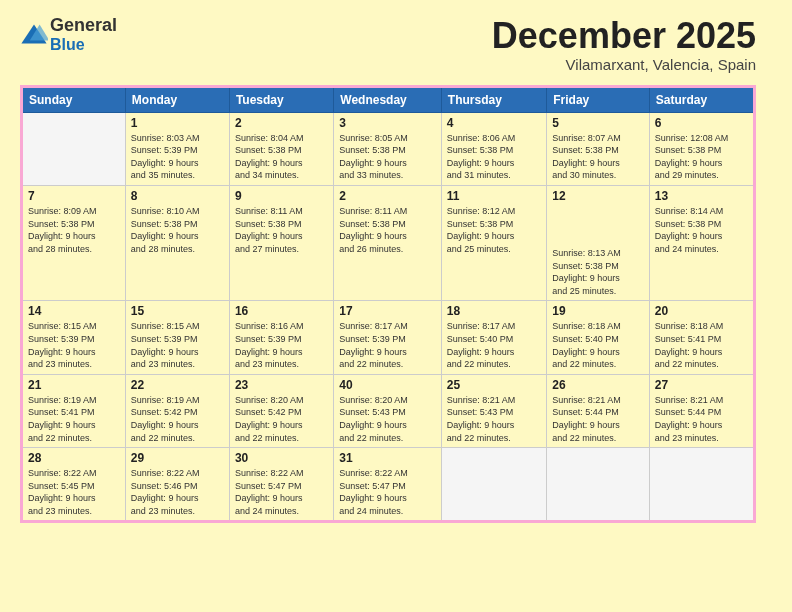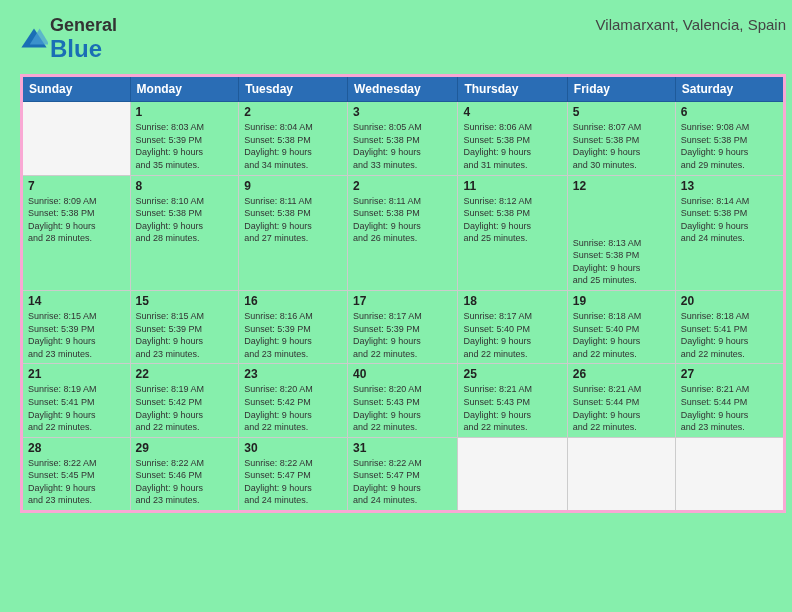--- a/index.html
+++ b/index.html
@@ -6,22 +6,22 @@
     body {
       font-family: Arial, sans-serif;
       background: #fff;
       width: 792px;
       height: 612px;
       overflow: hidden;
     }
     .page {
       width: 792px;
       height: 612px;
-      background: #86efac;
-      padding: 16px 6px 12px 20px;
+      background: #fef9c3;
+      padding: 16px 36px 12px 20px;
     }
     .header {
       display: flex;
       justify-content: space-between;
       align-items: flex-start;
       margin-bottom: 12px;
     }
     .logo {
       display: flex;
       align-items: center;
@@ -30,21 +30,21 @@
       display: flex;
       flex-direction: column;
       line-height: 1.1;
     }
     .logo-general {
       font-size: 18px;
       font-weight: bold;
       color: #333;
     }
     .logo-blue {
-      font-size: 24px;
+      font-size: 16px;
       font-weight: bold;
       color: #1a6eb5;
     }
     .logo-icon {
       width: 28px;
       height: 28px;
       margin-right: 2px;
     }
     .title-section {
       text-align: right;
@@ -108,20 +108,21 @@
       <svg class="logo-icon" viewBox="0 0 40 40">
         <polygon points="20,5 38,32 2,32" fill="#1a6eb5"></polygon>
         <polygon points="28,5 42,28 14,28" fill="#4a9fd5" opacity="0.7"></polygon>
       </svg>
       <div class="logo-text">
         <span class="logo-general">General</span>
         <span class="logo-blue">Blue</span>
       </div>
     </div>
     <div class="title-section">
+      <div class="month-title">December 2025</div>
       <div class="location">Vilamarxant, Valencia, Spain</div>
     </div>
   </div>
 
   <table class="calendar">
     <thead>
       <tr>
         <th>Sunday</th>
         <th>Monday</th>
         <th>Tuesday</th>
@@ -164,21 +165,21 @@
           </td>
           <td>
             <span class="day-num">5</span>
             <div class="day-info" style="white-space: pre-line;">Sunrise: 8:07 AM
 Sunset: 5:38 PM
 Daylight: 9 hours
 and 30 minutes.</div>
           </td>
           <td>
             <span class="day-num">6</span>
-            <div class="day-info" style="white-space: pre-line;">Sunrise: 9:08 AM
+            <div class="day-info" style="white-space: pre-line;">Sunrise: 12:08 AM
 Sunset: 5:38 PM
 Daylight: 9 hours
 and 29 minutes.</div>
           </td>
         </tr>
         <tr>
           <td>
             <span class="day-num">7</span>
             <div class="day-info" style="white-space: pre-line;">Sunrise: 8:09 AM
 Sunset: 5:38 PM

